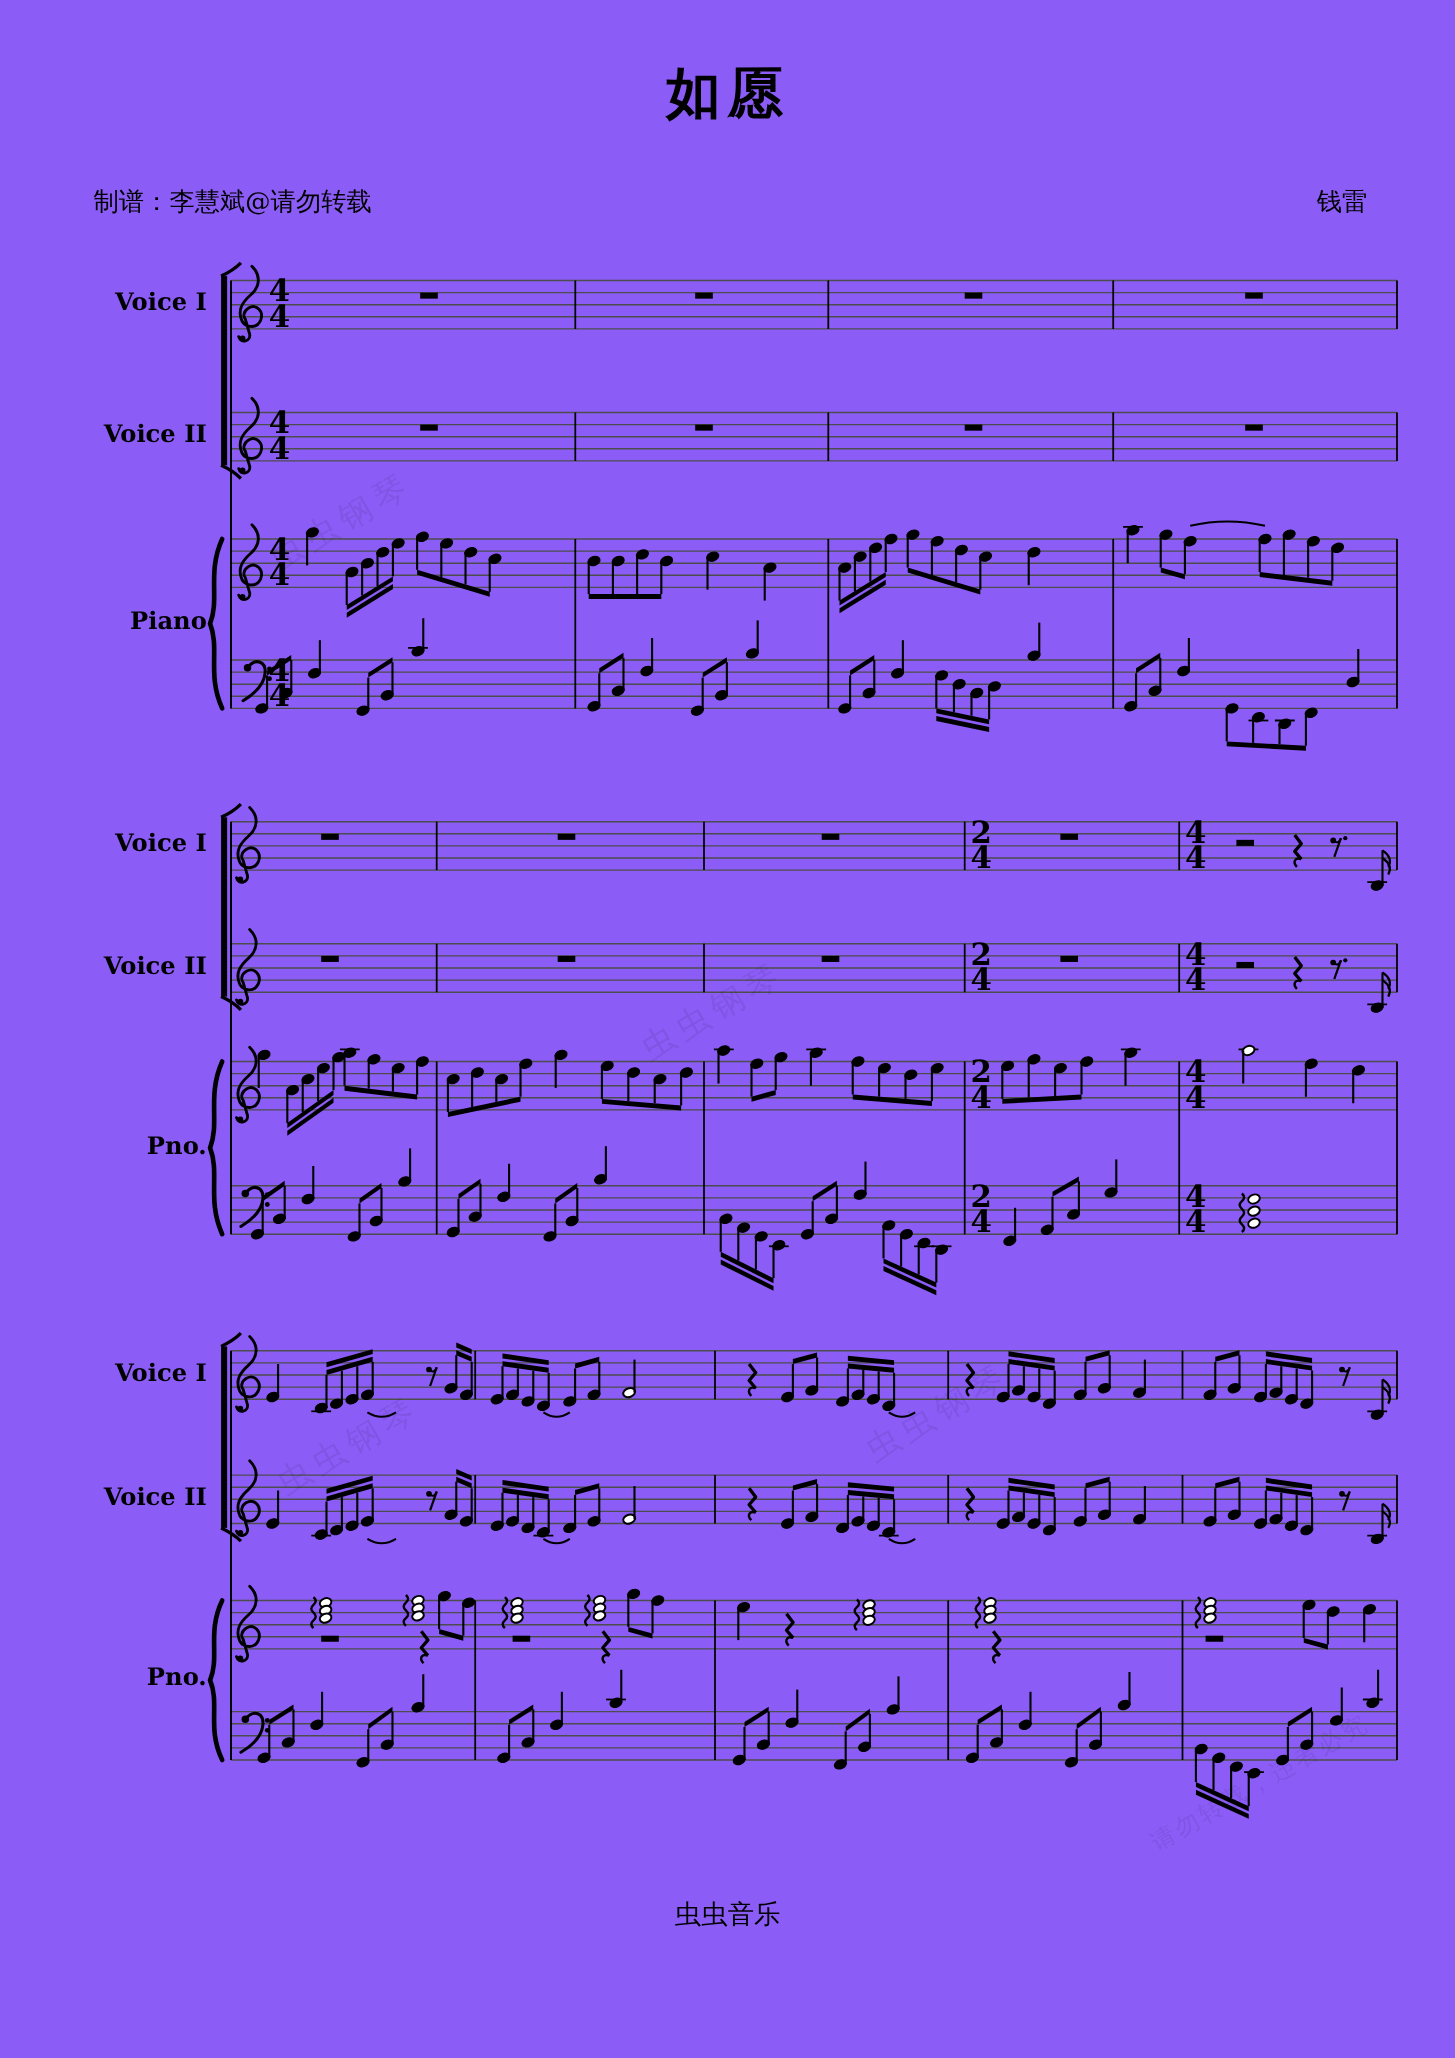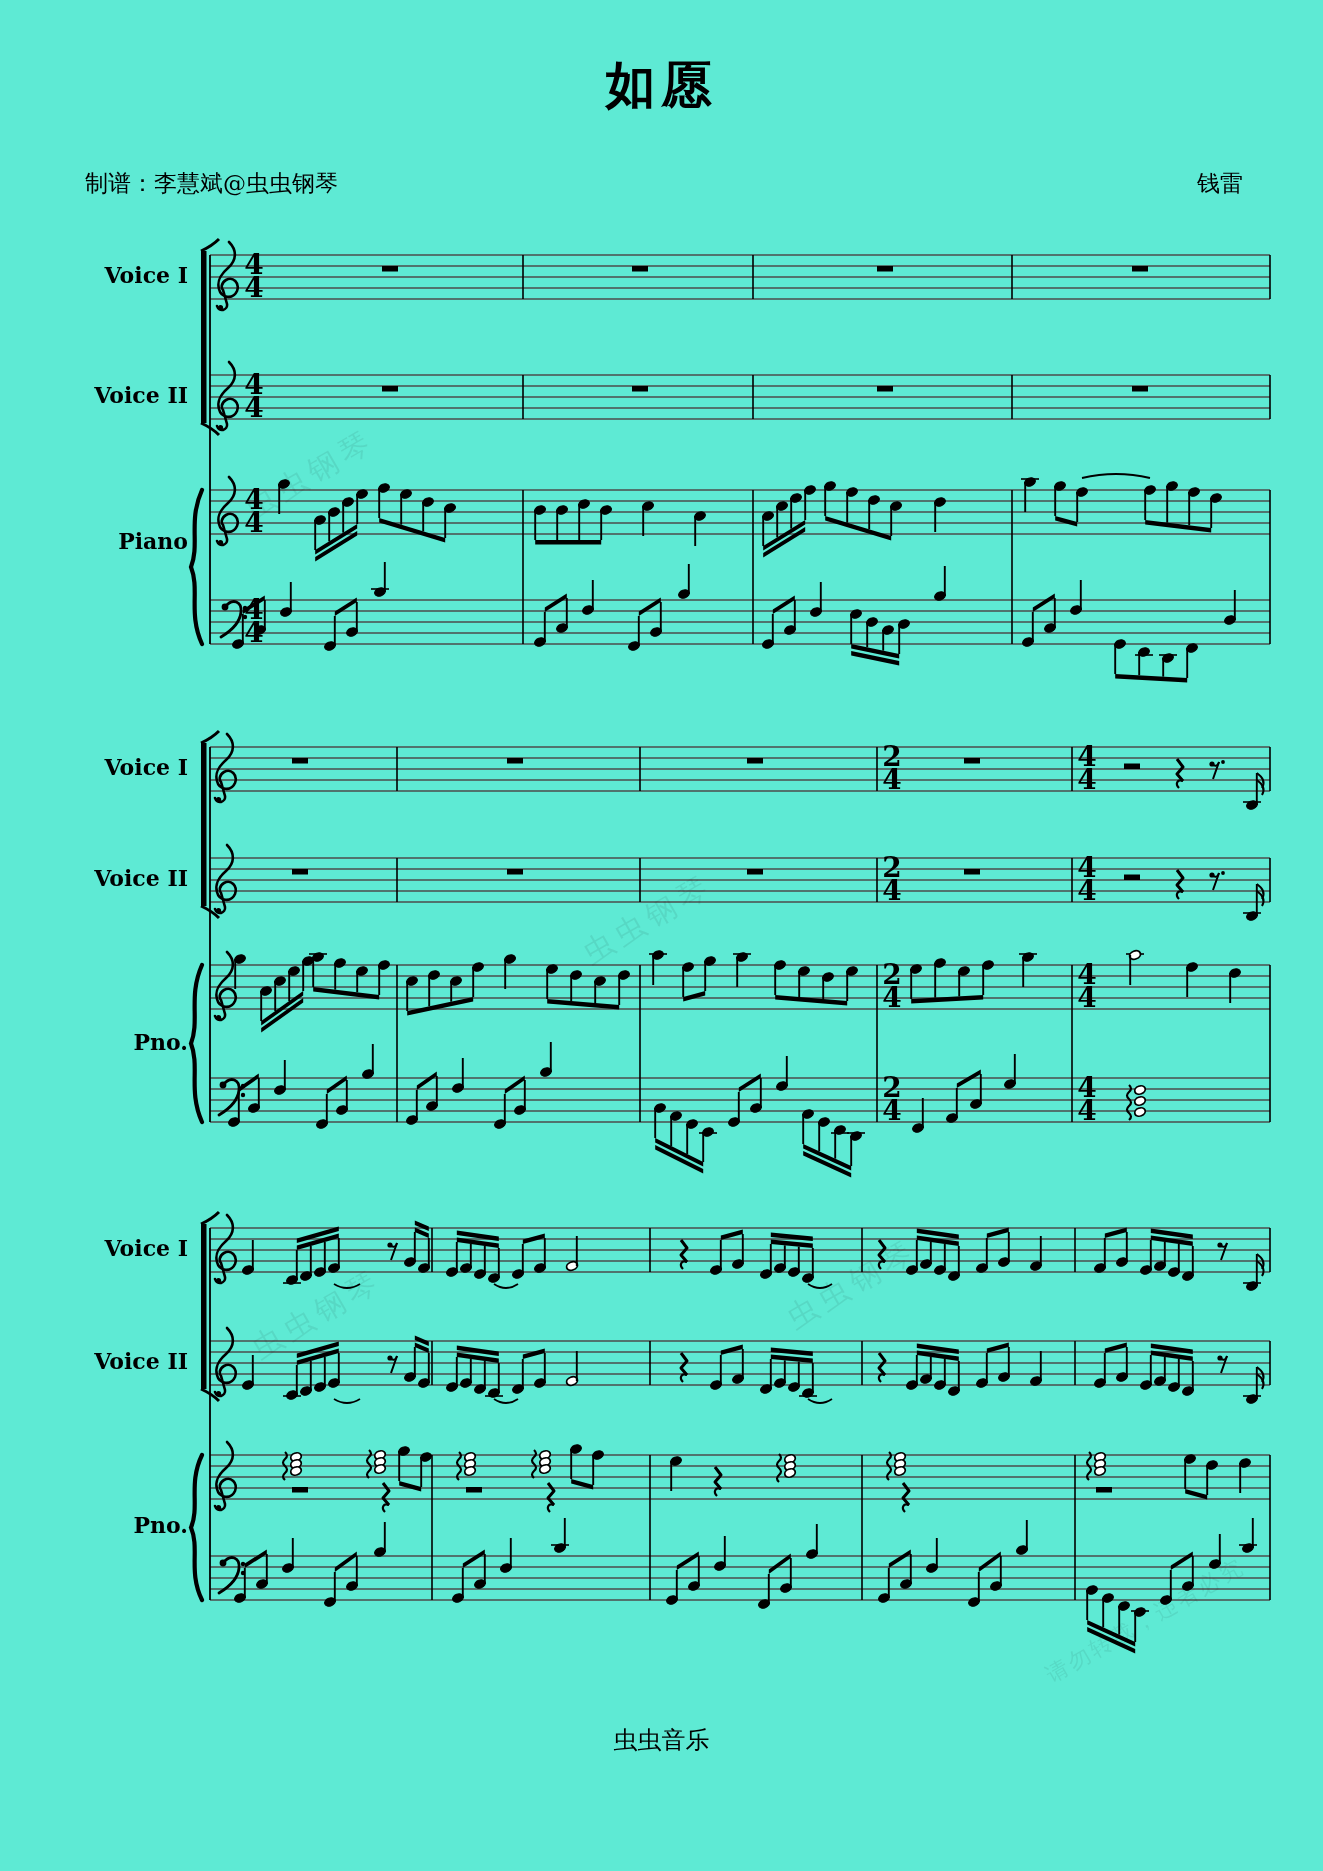--- a/index.html
+++ b/index.html
@@ -1,40 +1,40 @@
 <!DOCTYPE html>
 <html><head>
 <meta charset="utf-8">
 <style>
   html,body{margin:0;padding:0;background:#888;}
-  .page{position:relative;width:1323px;height:1871px;background:#5eead4;overflow:hidden;
+  .page{position:relative;width:1323px;height:1871px;background:#8b5cf6;overflow:hidden;
         font-family:"DejaVu Serif","Liberation Serif",serif;color:#000;}
   .title{position:absolute;top:52px;left:0;width:100%;text-align:center;
          font-size:50px;font-weight:bold;letter-spacing:6px;}
   .credits{position:absolute;top:168px;left:0;width:100%;box-sizing:border-box;
            padding:0 80px 0 85px;display:flex;justify-content:space-between;font-size:23px;}
   .part-label{position:absolute;left:0;width:188px;text-align:right;font-size:22px;white-space:nowrap;font-weight:bold;}
-  .lab-s1v1{top:262px}.lab-s1v2{top:382px}.lab-s1p{top:528px}
+  .lab-s1v1{top:262px}.lab-s1v2{top:382px}.lab-s1p{top:552px}
   .lab-s2v1{top:754px}.lab-s2v2{top:865px}.lab-s2p{top:1029px}
   .lab-s3v1{top:1235px}.lab-s3v2{top:1348px}.lab-s3p{top:1512px}
   .score-svg{position:absolute;left:0;top:0;width:1323px;height:1871px;}
   .footer{position:absolute;top:1724px;left:0;width:100%;text-align:center;font-size:24px;}
   .wm{position:absolute;color:rgba(0,0,0,0.075);font-size:30px;letter-spacing:6px;
       transform:rotate(-30deg);transform-origin:left center;white-space:nowrap;pointer-events:none;}
   .wm1{left:248px;top:490px}.wm2{left:586px;top:935px}.wm3{left:255px;top:1330px}.wm4{left:790px;top:1300px}
   .wm-notice{position:absolute;left:1048px;top:1662px;color:rgba(0,0,0,0.07);font-size:22px;
       letter-spacing:3px;transform:rotate(-30deg);transform-origin:left center;white-space:nowrap;}
 </style>
 </head>
 <body>
 
 <div class="page">
   <div class="title">如愿</div>
   <div class="credits">
-    <span>制谱：李慧斌@虫虫钢琴</span>
+    <span>制谱：李慧斌@请勿转载</span>
     <span>钱雷</span>
   </div>
 
   <svg class="score-svg" id="score" viewBox="0 0 1323 1871" xmlns="http://www.w3.org/2000/svg">
       <g>
         <g>
           <line x1="210" y1="255" x2="1270" y2="255" stroke="#4d4d4d" stroke-width="1.3"></line>
           <line x1="210" y1="266" x2="1270" y2="266" stroke="#4d4d4d" stroke-width="1.3"></line>
           <line x1="210" y1="277" x2="1270" y2="277" stroke="#4d4d4d" stroke-width="1.3"></line>
           <line x1="210" y1="288" x2="1270" y2="288" stroke="#4d4d4d" stroke-width="1.3"></line>

